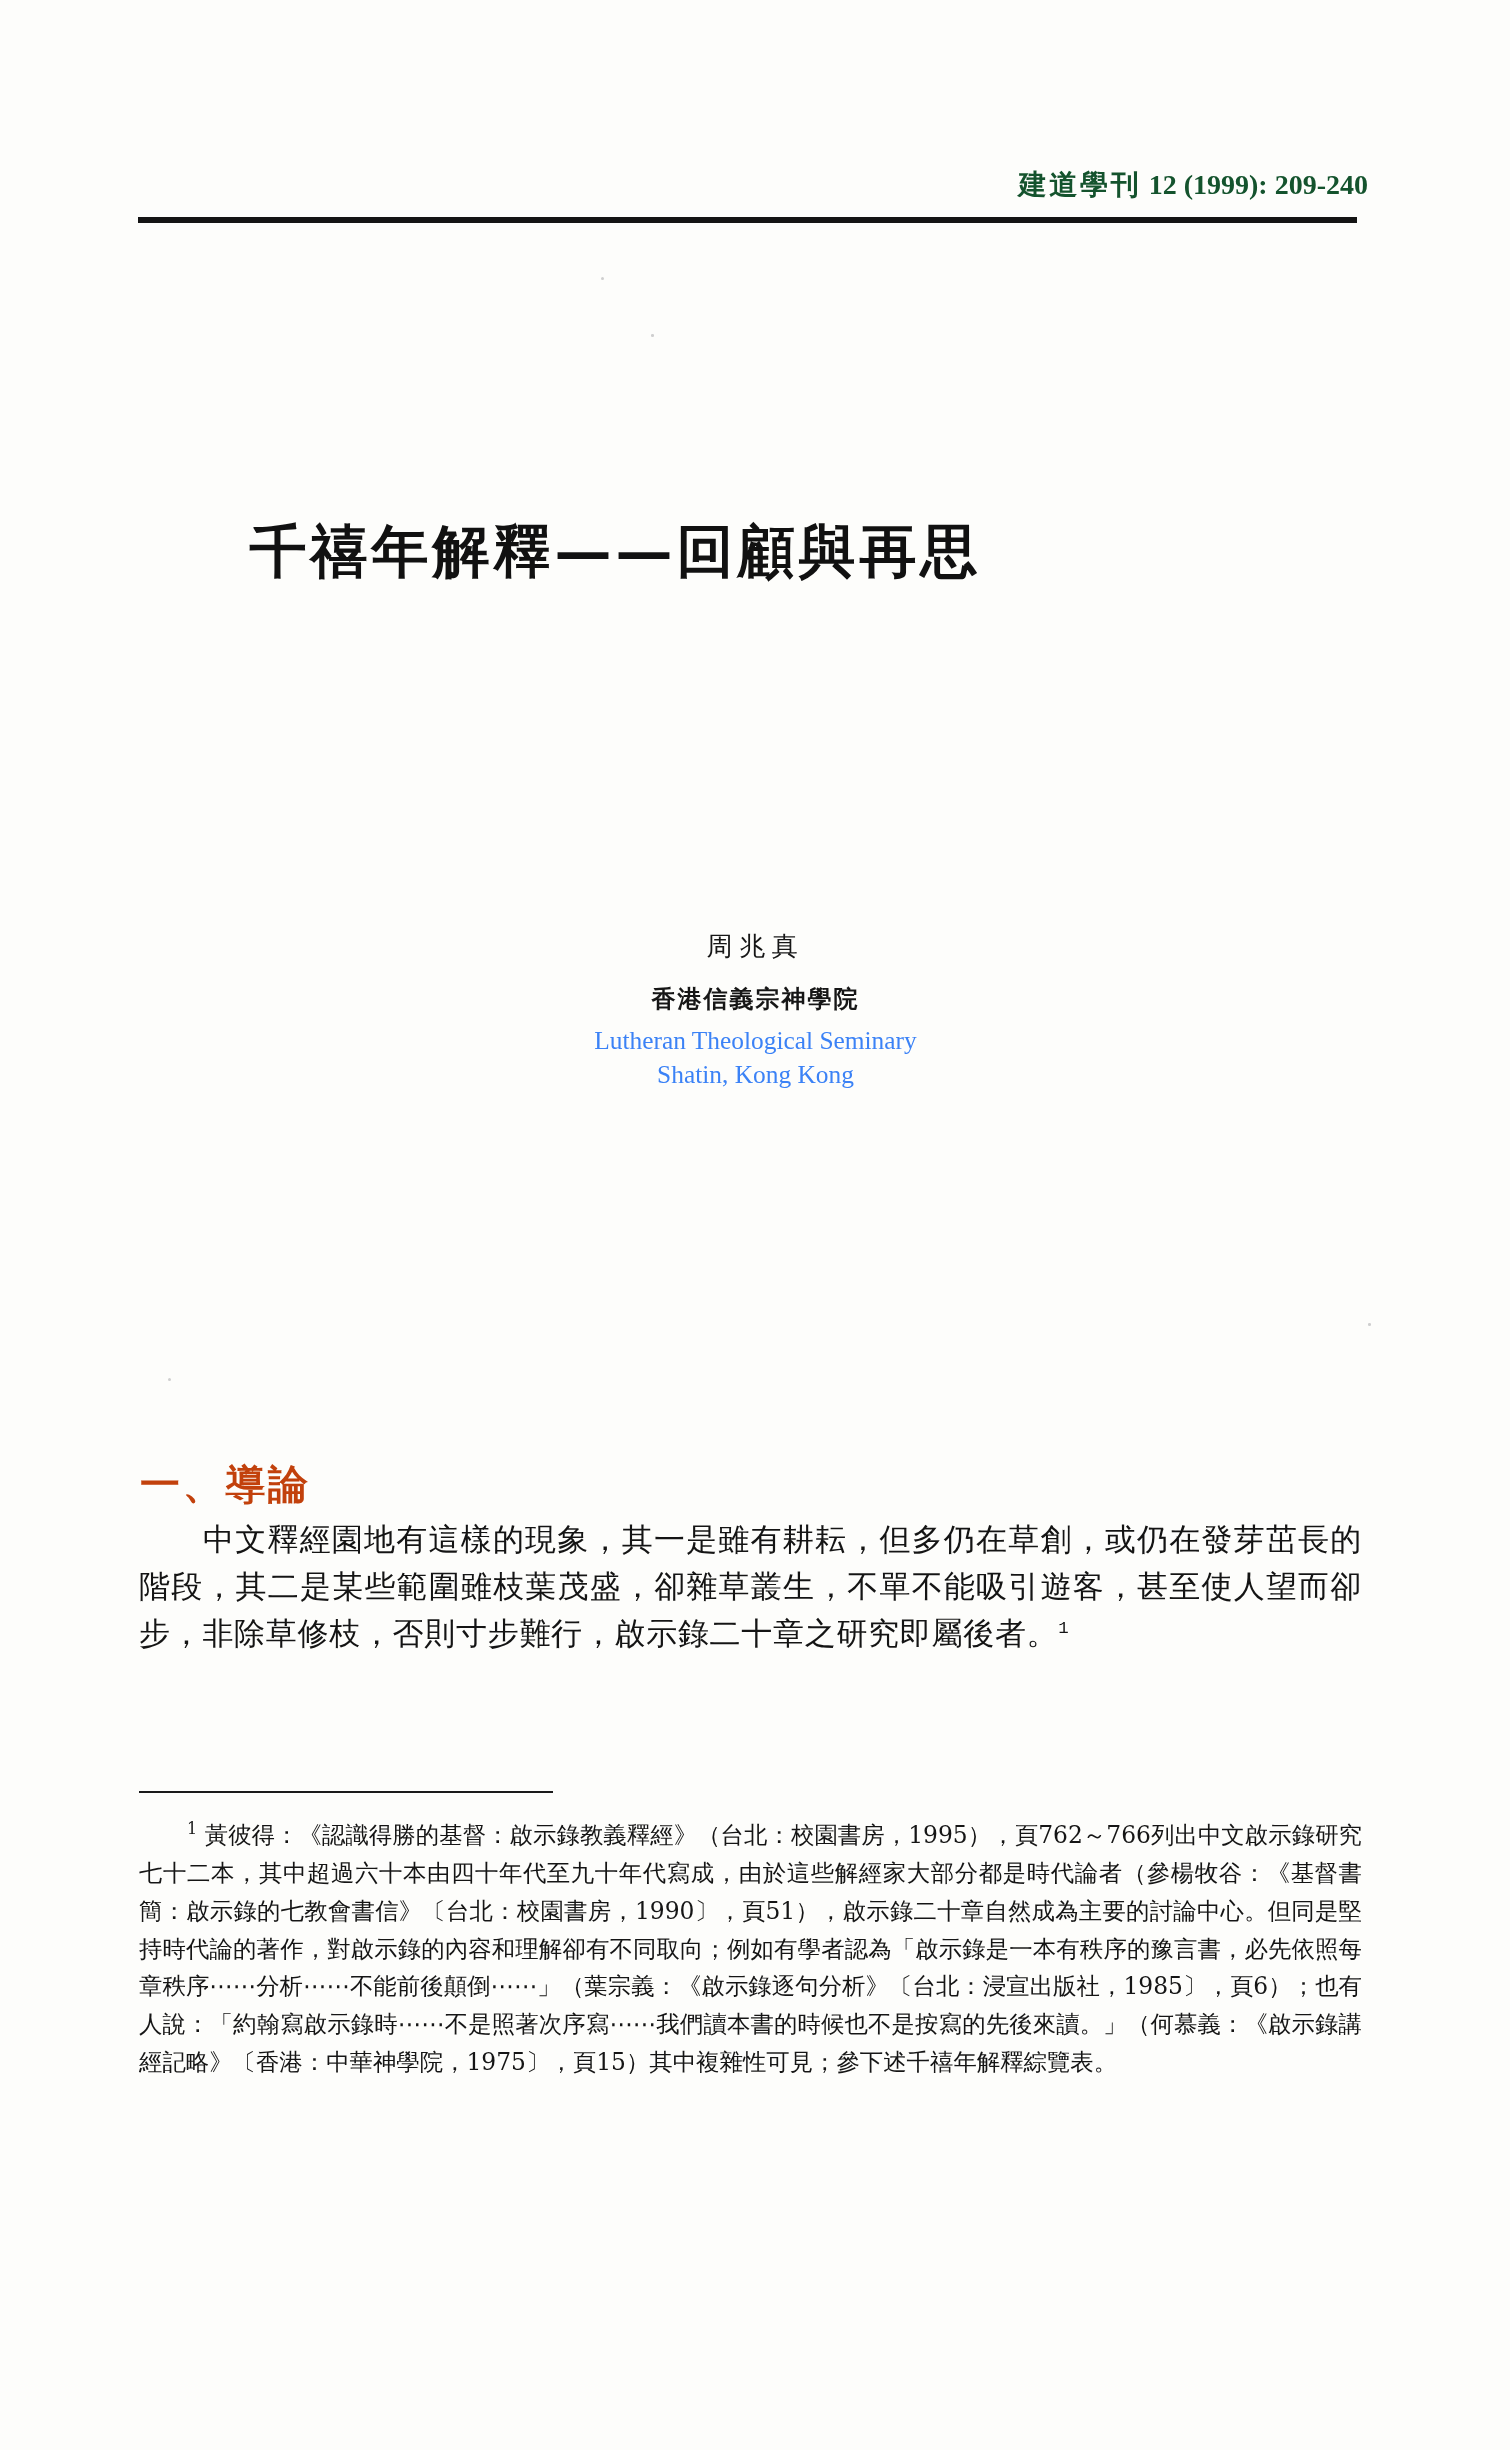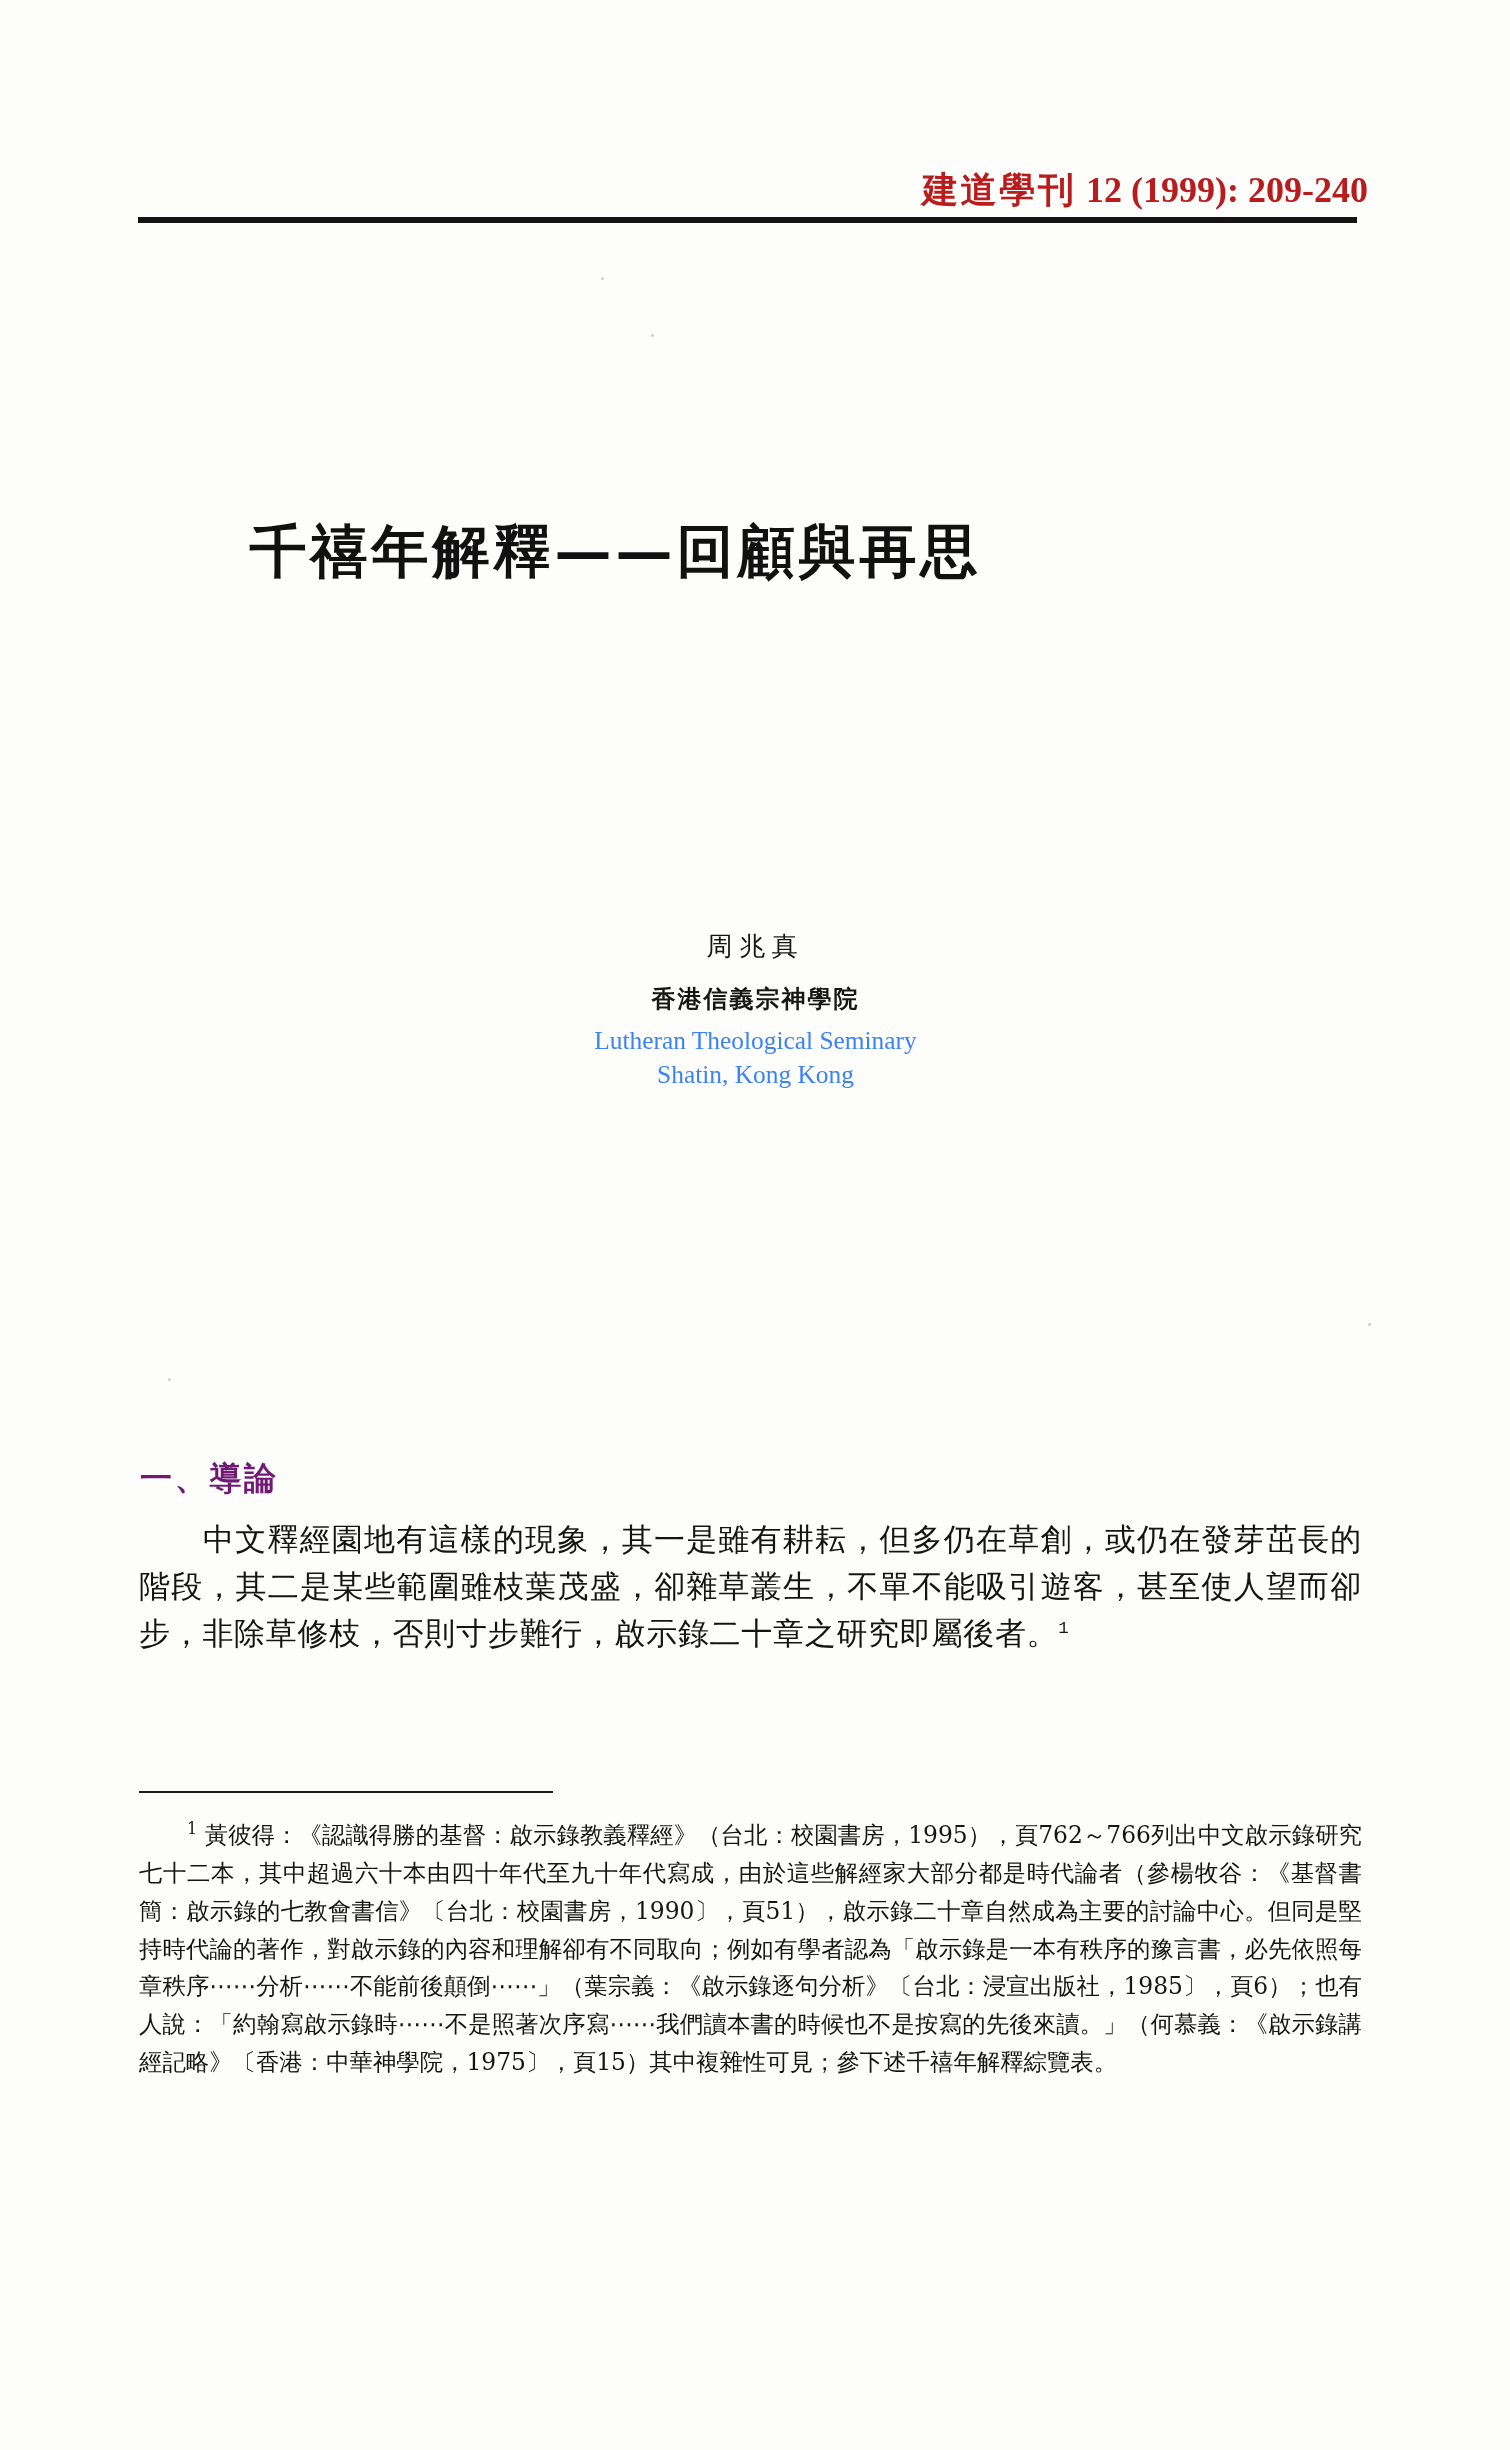--- a/index.html
+++ b/index.html
@@ -23,24 +23,24 @@
     width: 1511px;
     height: 2450px;
     background: #fdfdfb;
   }
 
   
   .running-head {
     position: absolute;
     right: 143px;
     top: 166px;
-    font-size: 36px;
+    font-size: 28px;
     letter-spacing: 0.3px;
     white-space: nowrap;
-    color: #b91c1c;
+    color: #14532d;
   }
   .running-head .journal {
     font-family: "DejaVu Serif", "Liberation Serif", serif;
     font-weight: 700;
     letter-spacing: 2.7px;
   }
   .running-head .issue {
     font-family: "Liberation Serif", serif;
     font-weight: 700;
     letter-spacing: 0px;
@@ -99,23 +99,23 @@
     color: #3b82f6;
   }
 
   
   .section-heading {
     position: absolute;
     left: 140px;
     top: 1457px;
     font-family: "DejaVu Serif", "Liberation Serif", serif;
     font-weight: 700;
-    font-size: 32px;
+    font-size: 40px;
     letter-spacing: 2.7px;
-    color: #701a75;
+    color: #c2410c;
   }
 
   
   .body-para {
     position: absolute;
     left: 139px;
     top: 1518px;
     width: 1223px;
     font-family: Liberation Mono, monospace;
     font-size: 31px;

